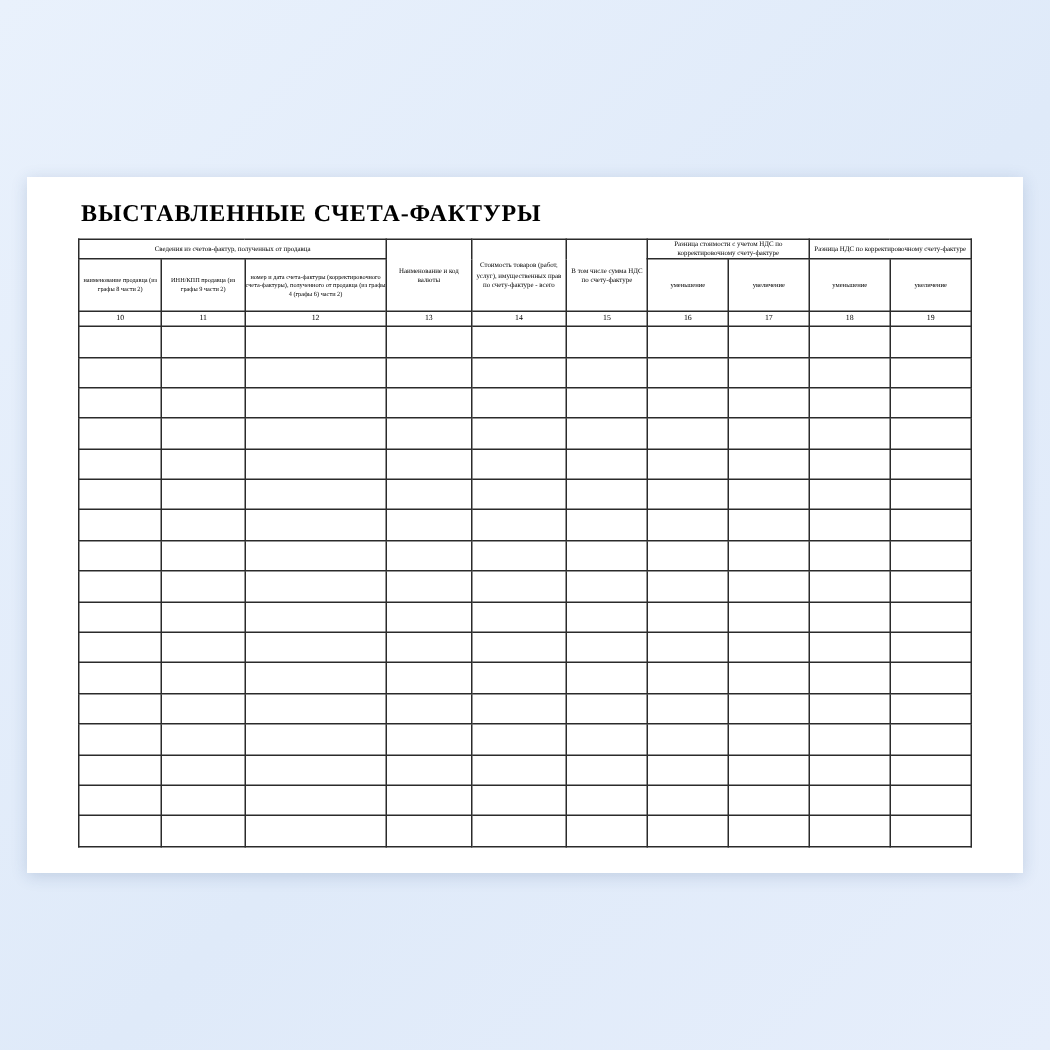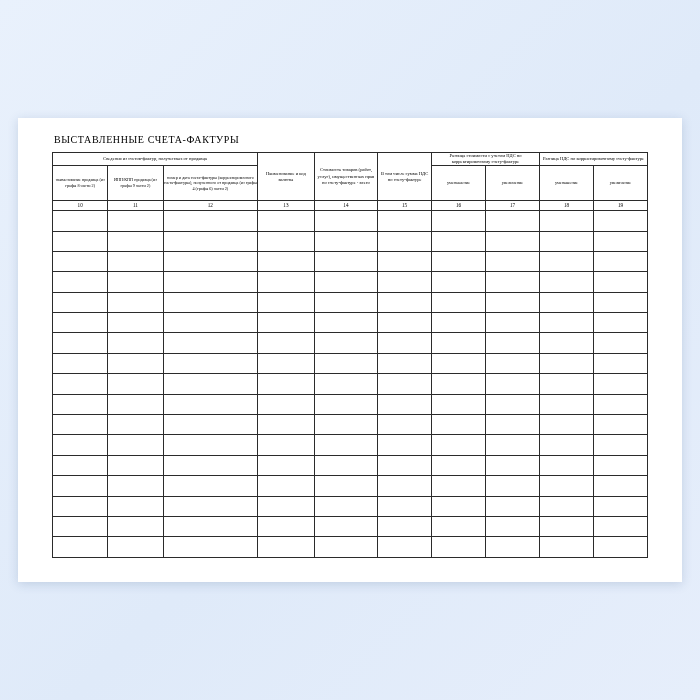--- a/index.html
+++ b/index.html
@@ -29,22 +29,22 @@
   }
   .sheet-inner {
     position: absolute;
     left: 34px;
     top: 16px;
     right: 34px;
     bottom: 14px;
   }
   .doc-title {
     font-family: "Liberation Serif", serif;
-    font-size: 10px;
-    font-weight: normal;
+    font-size: 16px;
+    font-weight: bold;
     letter-spacing: 0.6px;
     color: #000;
     margin: 0 0 7px 2px;
   }
   table.journal {
     border-collapse: collapse;
     table-layout: fixed;
     width: 100%;
     color: #000;
   }

